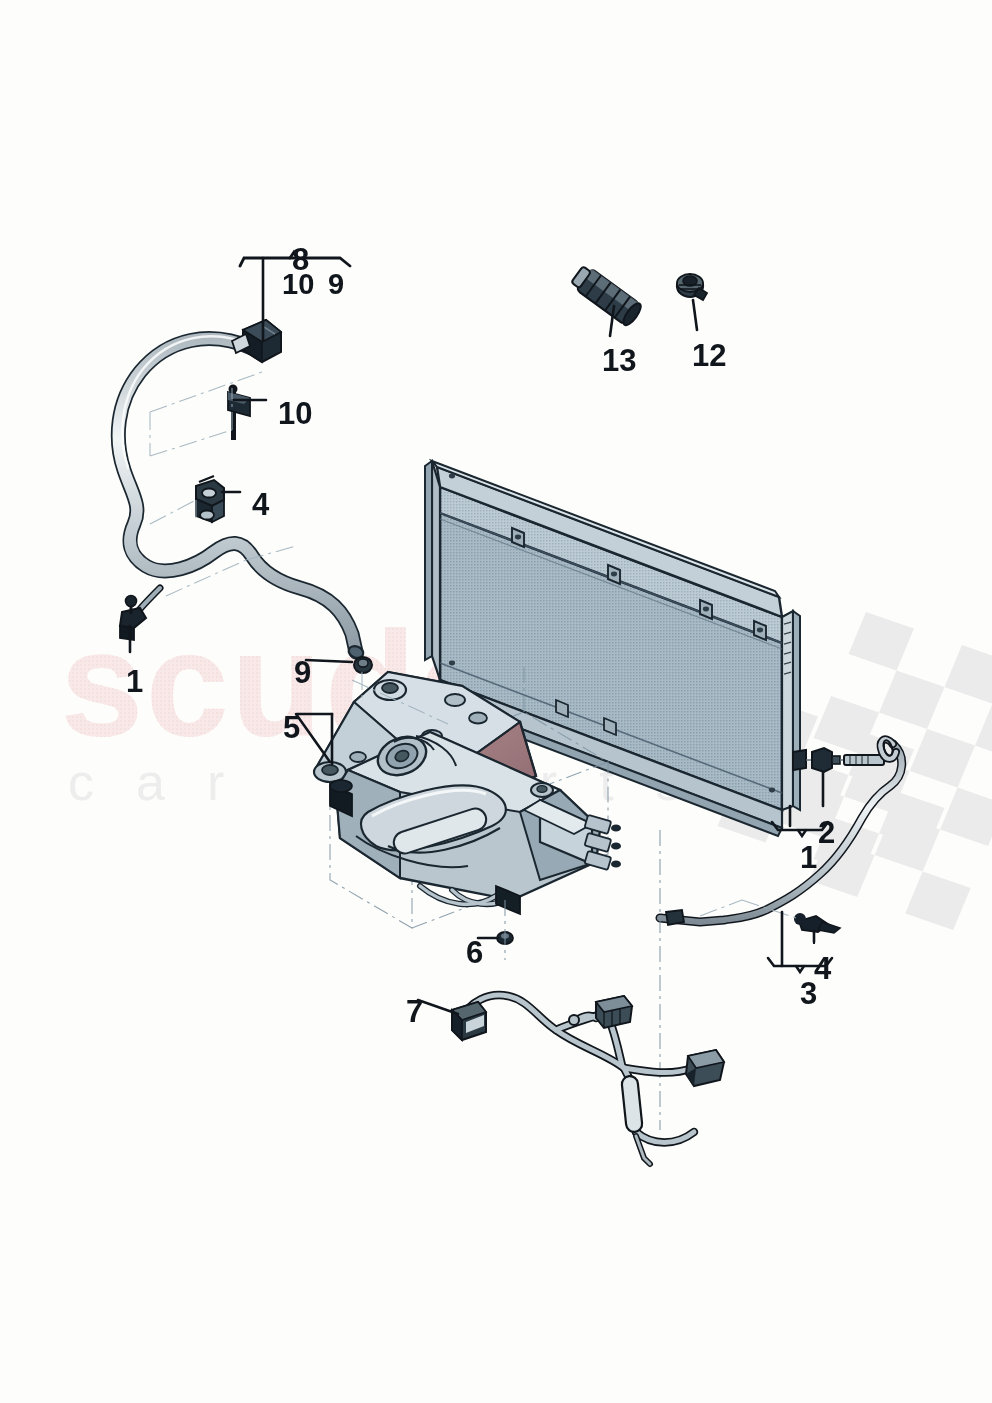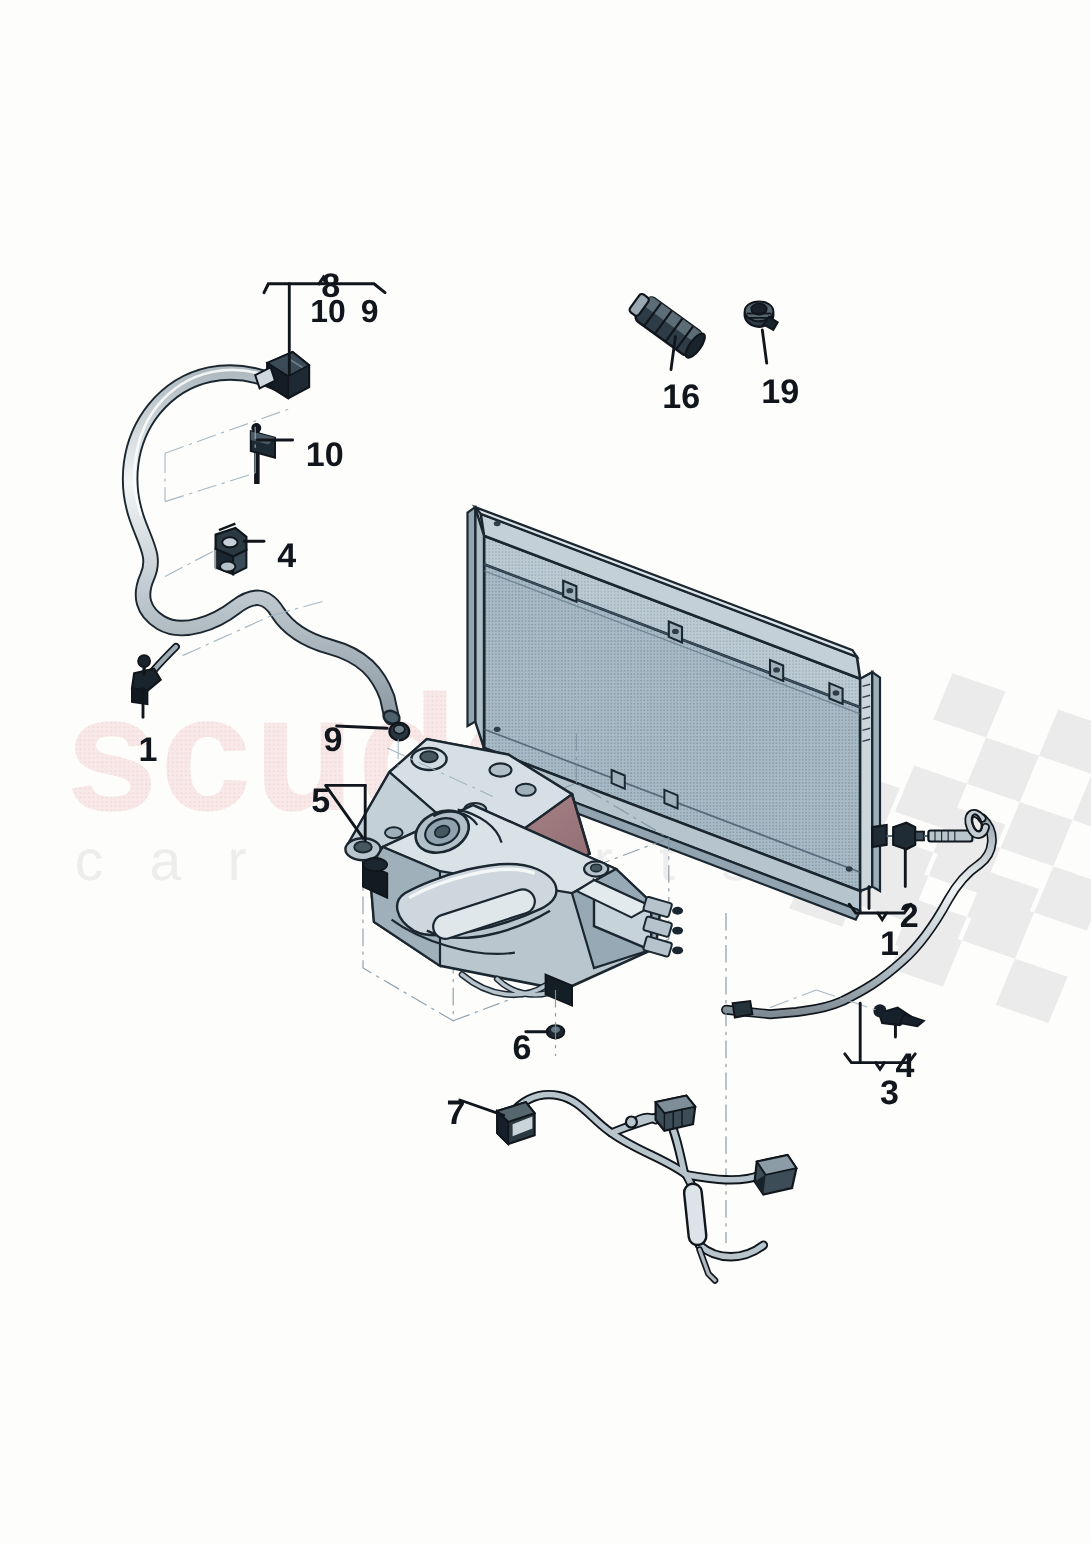--- a/index.html
+++ b/index.html
@@ -470,17 +470,17 @@
       <div class="callout c-lg" style="left: 283px; top: 712px;">5</div>
       <div class="callout c-lg" style="left: 466px; top: 937px;">6</div>
       <div class="callout c-lg" style="left: 406px; top: 996px;">7</div>
       <div class="callout c-lg" style="left: 292px; top: 244px;">8</div>
       <div class="callout c-md" style="left: 328px; top: 270px;">9</div>
       <div class="callout c-lg" style="left: 294px; top: 657px;">9</div>
       <div class="callout c-md" style="left: 282px; top: 270px;">10</div>
       <div class="callout c-lg" style="left: 278px; top: 398px;">10</div>
       <div class="callout c-lg" style="left: 252px; top: 489px;">4</div>
       <div class="callout c-lg" style="left: 126px; top: 666px;">1</div>
-      <div class="callout c-lg" style="left: 602px; top: 345px;">16</div>
-      <div class="callout c-lg" style="left: 692px; top: 340px;">19</div>
+      <div class="callout c-lg" style="left: 602px; top: 345px;">13</div>
+      <div class="callout c-lg" style="left: 692px; top: 340px;">12</div>
     </div>
 
 </div>
 
 </body></html>

